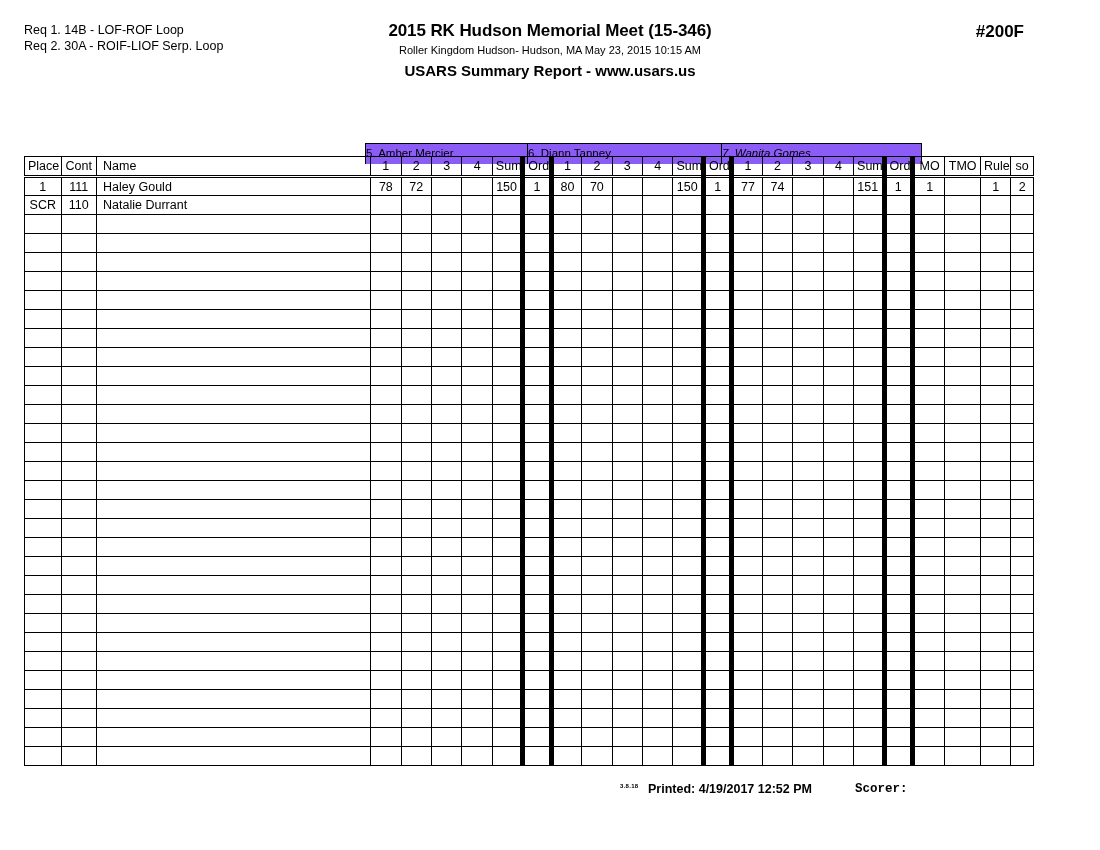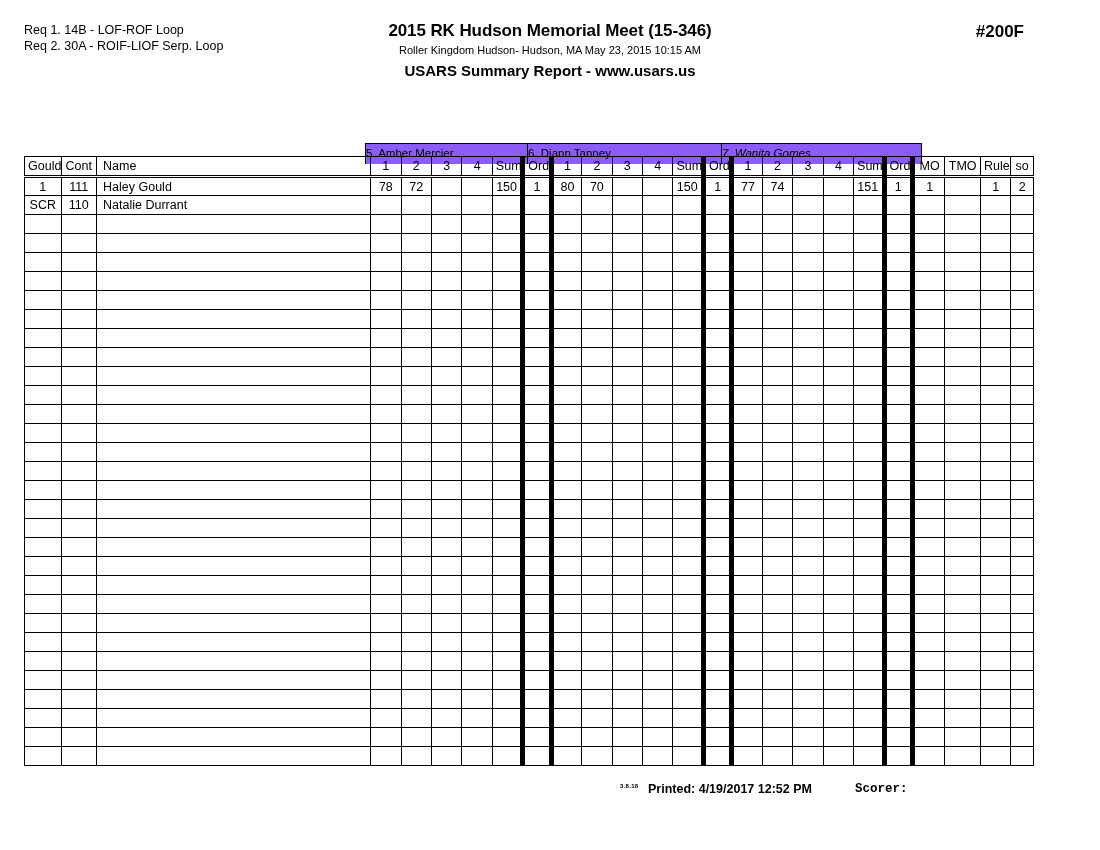--- a/index.html
+++ b/index.html
@@ -208,21 +208,21 @@
       <col style="width: 30px;">
       <col style="width: 30px;">
       <col style="width: 28px;">
       <col style="width: 32px;">
       <col style="width: 35px;">
       <col style="width: 30px;">
       <col style="width: 22px;">
     </colgroup>
   <thead>
     <tr>
-      <th class="col-place">Gould</th>
+      <th class="col-place">Place</th>
       <th class="col-cont">Cont</th>
       <th class="name-cell col-name">Name</th>
     <th>1</th>
         <th>2</th>
         <th>3</th>
         <th>4</th>
         <th>Sum</th>
         <th class="sep-left sep-right">Ord</th>
         <th>1</th>
         <th>2</th>

